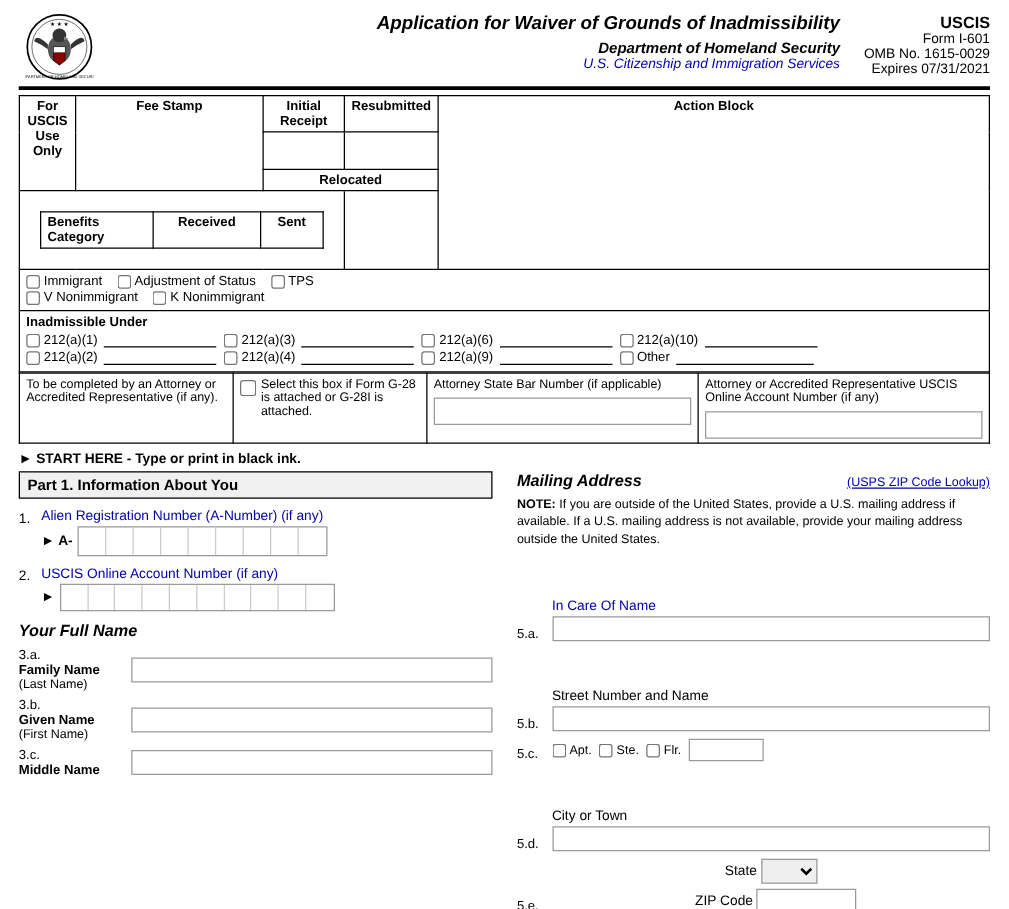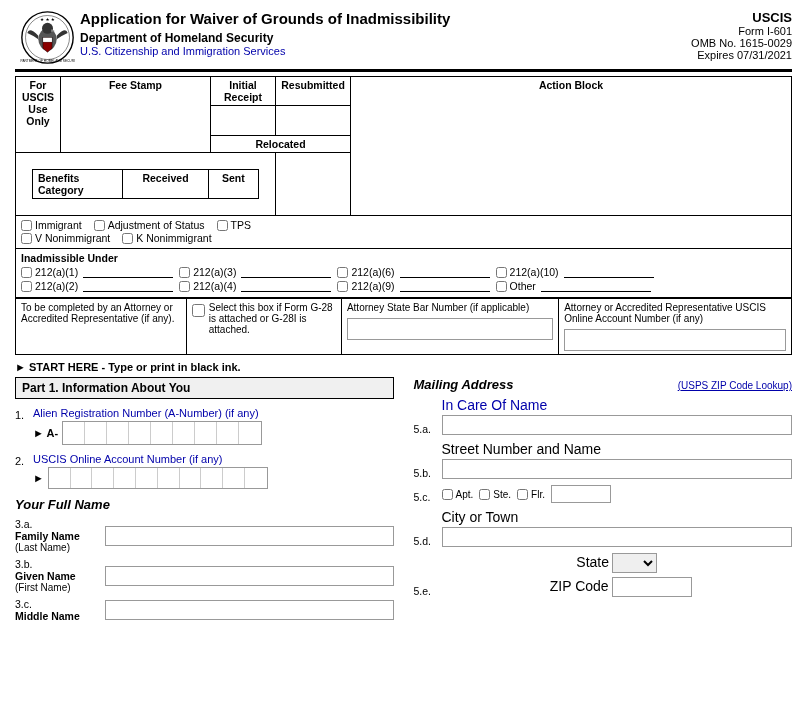--- a/index.html
+++ b/index.html
@@ -20,21 +20,22 @@
     }
     .header-logo {
       width: 65px;
       display: flex;
       align-items: center;
       justify-content: center;
     }
     .header-logo svg { width: 55px; height: 55px; }
     .header-center {
       flex: 1;
-      text-align: left;
+      text-align: right;
+      font-style: italic;
     }
     .header-center h1 {
       font-size: 15px;
       font-weight: bold;
       margin-bottom: 4px;
     }
     .header-center p {
       font-size: 12px;
       font-weight: bold;
     }
@@ -256,21 +257,21 @@
       align-items: flex-end;
       margin-bottom: 6px;
     }
     .addr-num {
       min-width: 28px;
       font-size: 10.5px;
       font-weight: normal;
       padding-top: 2px;
     }
     .addr-content { flex: 1; }
-    .addr-label { font-size: 14px; margin-bottom: 2px; }
+    .addr-label { font-size: 11px; margin-bottom: 2px; margin-top: 32px; }
     .addr-label.blue { color: #00a; }
     .apt-row { display: flex; align-items: center; gap: 6px; }
     .apt-item { display: flex; align-items: center; gap: 3px; font-size: 10px; }
     .apt-item input[type="checkbox"] { width: 11px; height: 11px; margin: 0; }
     .apt-input { width: 60px; border: 1px solid #999; height: 18px; font-size: 10px; }
     .state-select {
       width: 45px;
       height: 20px;
       font-size: 10px;
       border: 1px solid #999;
@@ -559,20 +560,24 @@
         <span class="name-label-main">Middle Name</span>
       </div>
       <input type="text" class="plain-input" style="">
     </div>
   </div>
 
   <div class="right-col">
     <div class="mailing-header">
       <div class="mailing-title">Mailing Address</div>
       <span class="usps-link">(USPS ZIP Code Lookup)</span>
+    </div>
+    <div class="mailing-note">
+      <strong>NOTE:</strong>
+      <span> If you are outside of the United States, provide a U.S. mailing address if available. If a U.S. mailing address is not available, provide your mailing address outside the United States.</span>
     </div>
 
     <div class="addr-row">
       <div class="addr-num">5.a.</div>
       <div class="addr-content">
         <div class="addr-label blue">In Care Of Name</div>
         <input type="text" class="plain-input" style="">
       </div>
     </div>
 

